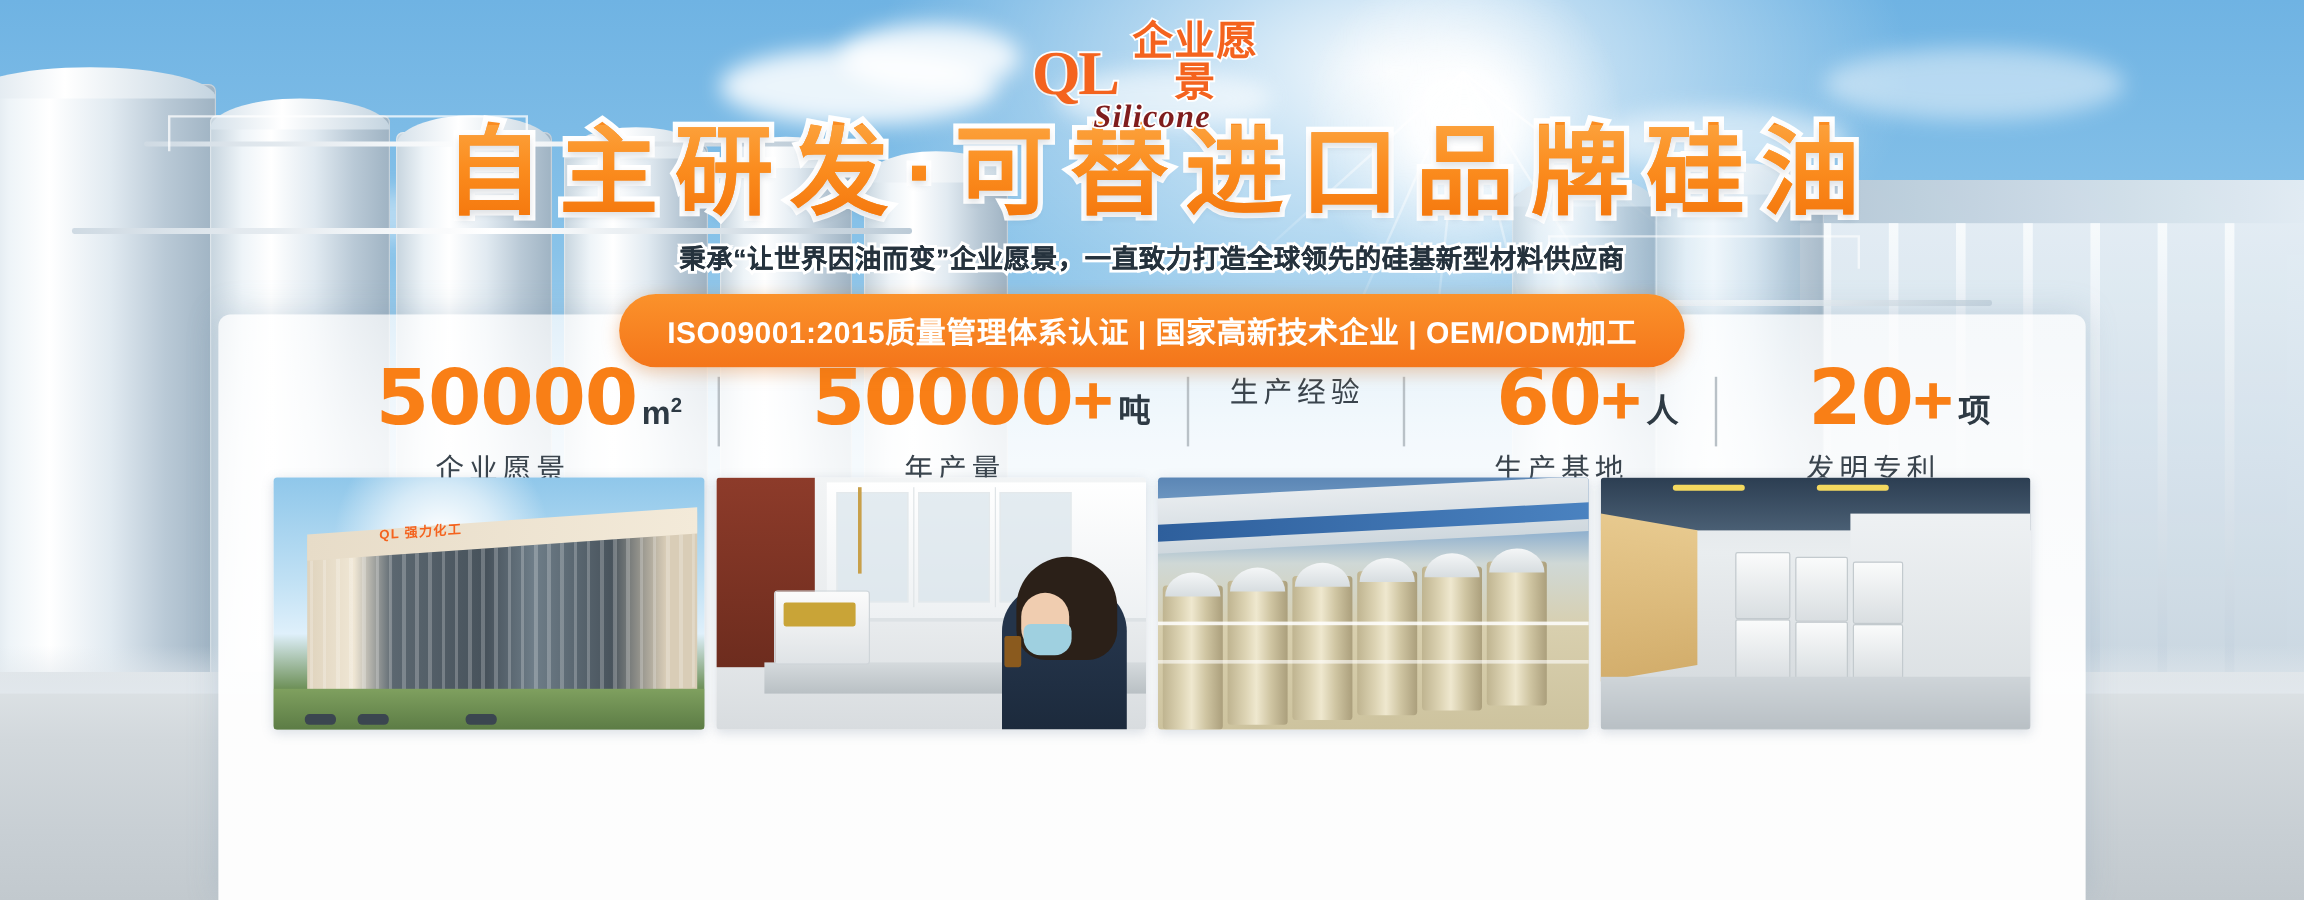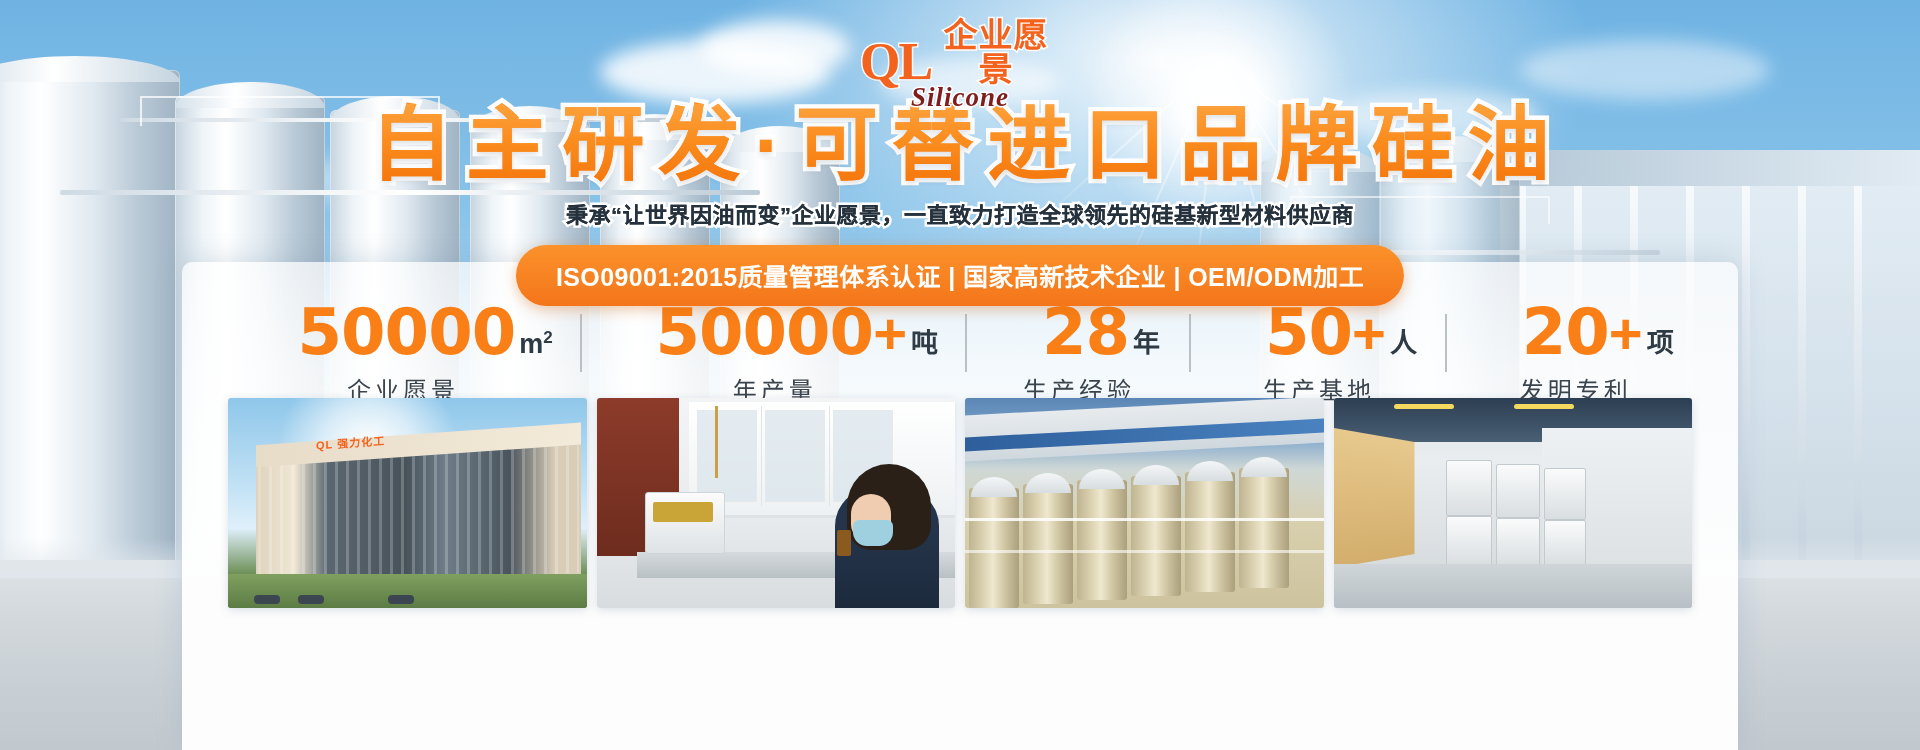--- a/index.html
+++ b/index.html
@@ -382,33 +382,26 @@
         <span class="stat-num">50000</span>
         <span class="stat-plus">+</span>
         <span class="stat-unit">
           <span>吨</span><sup></sup>
         </span>
       </div>
       <div class="stat-label">年产量</div>
     </div>
 
     <div class="stat">
-      <div class="stat-top">
-        <span class="stat-num">28</span>
-        <span class="stat-plus"></span>
-        <span class="stat-unit">
-          <span>年</span><sup></sup>
-        </span>
-      </div>
       <div class="stat-label">生产经验</div>
     </div>
 
     <div class="stat">
       <div class="stat-top">
-        <span class="stat-num">50</span>
+        <span class="stat-num">60</span>
         <span class="stat-plus">+</span>
         <span class="stat-unit">
           <span>人</span><sup></sup>
         </span>
       </div>
       <div class="stat-label">生产基地</div>
     </div>
 
     <div class="stat">
       <div class="stat-top">

